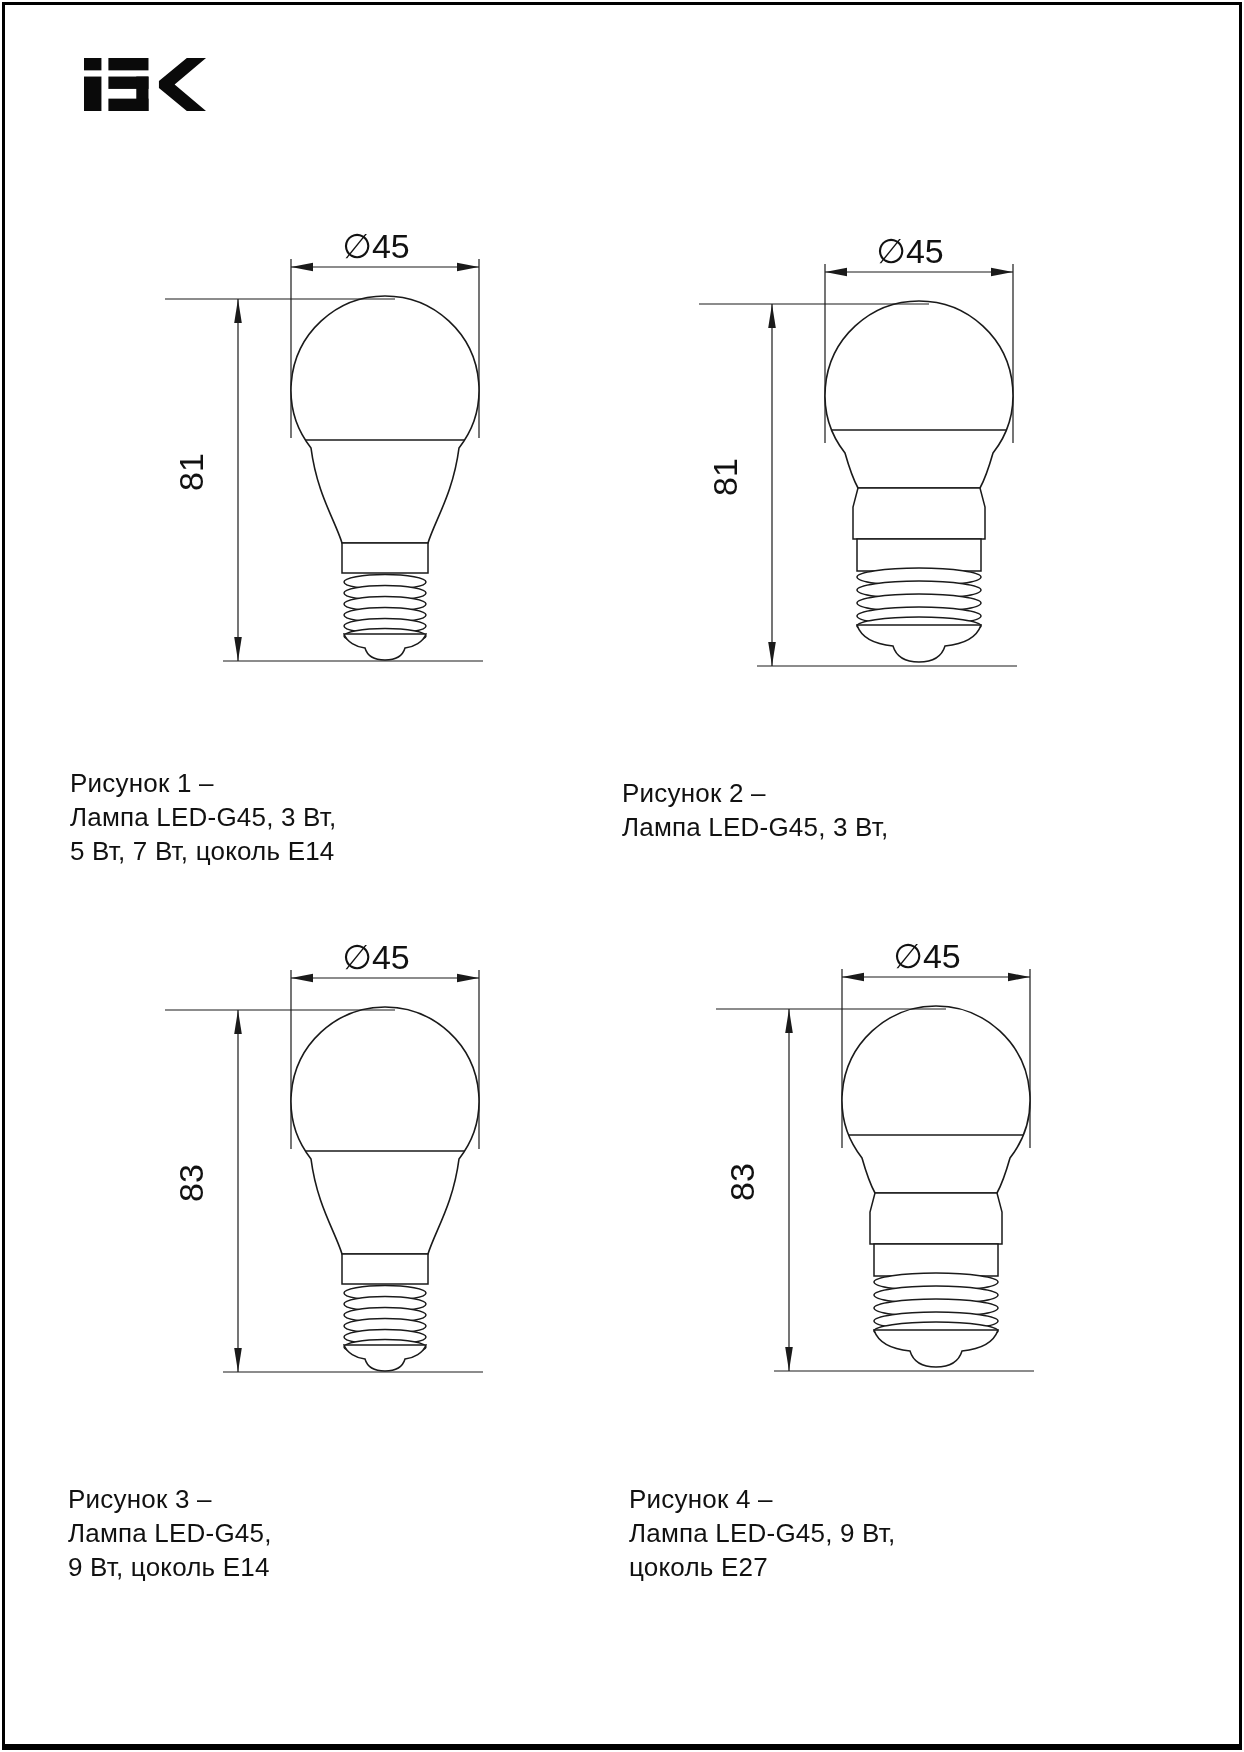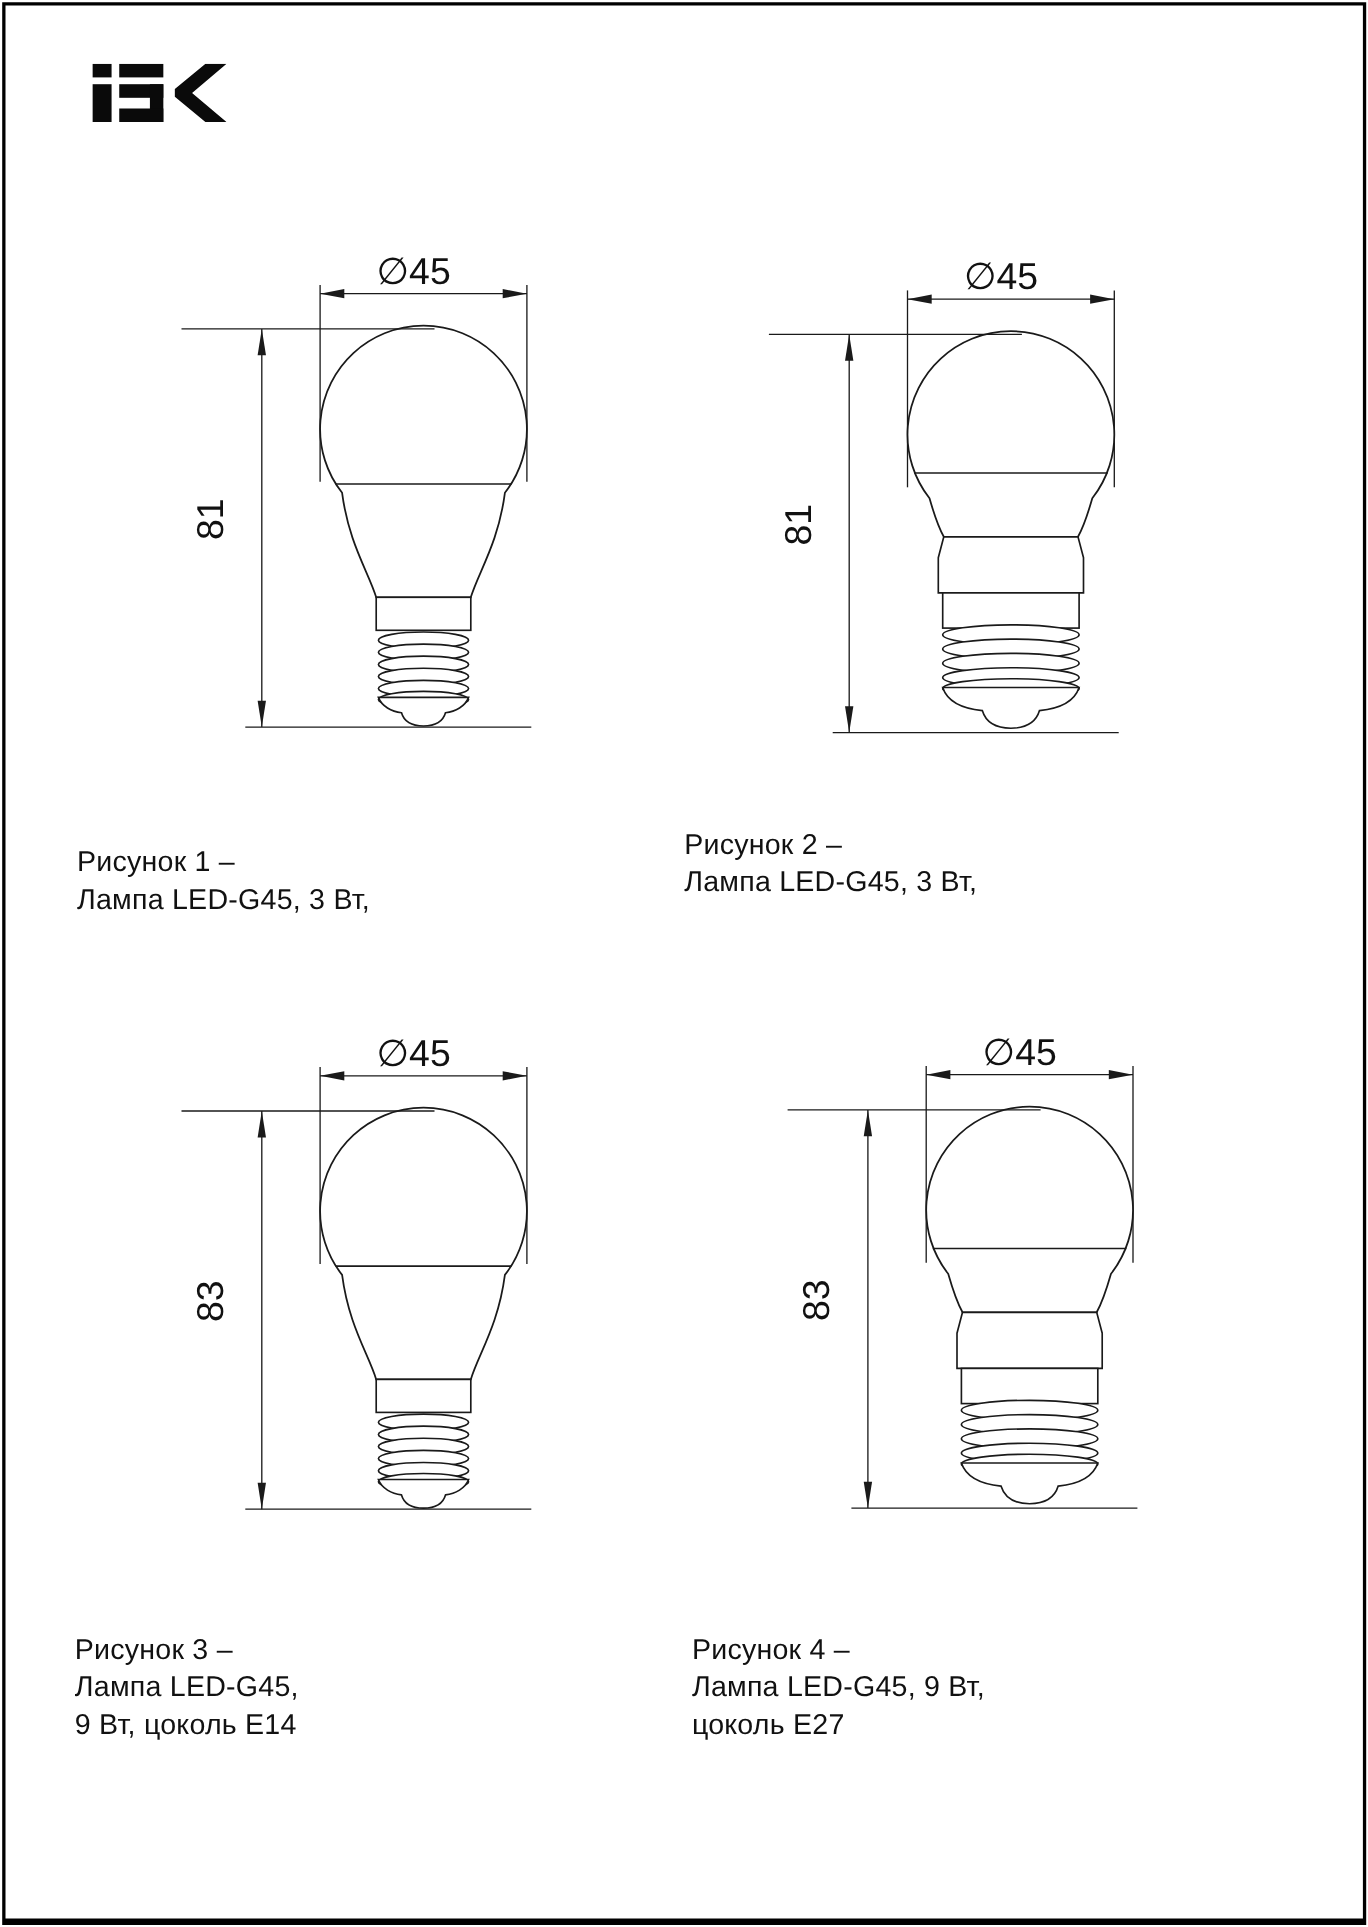--- a/index.html
+++ b/index.html
@@ -153,23 +153,24 @@
       <polygon points="75,99 71.2,123 78.8,123"></polygon>
       <polygon points="75,461 71.2,437 78.8,437"></polygon>
       <text x="40" y="272" text-anchor="middle" transform="rotate(-90 40 272)">83</text>
     </g>
   </svg>
 </div>
 
 <div class="caption" style="left:70px;top:766px">
   <span>Рисунок 1 –</span>
   <span>Лампа LED-G45, 3 Вт,</span>
+  <span>5 Вт, 7 Вт, цоколь E14</span>
 </div>
 
-<div class="caption" style="left:622px;top:750px">
+<div class="caption" style="left:622px;top:776px">
   <span>Рисунок 2 –</span>
   <span>Лампа LED-G45, 3 Вт,</span>
 </div>
 
 <div class="caption" style="left:68px;top:1482px">
   <span>Рисунок 3 –</span>
   <span>Лампа LED-G45,</span>
   <span>9 Вт, цоколь E14</span>
 </div>
 

